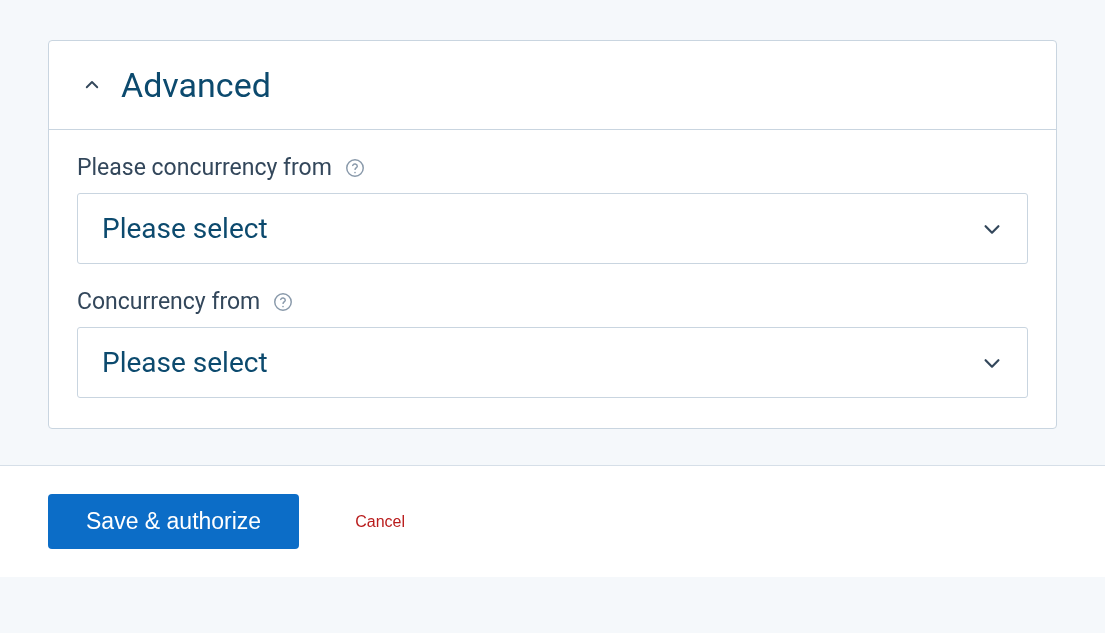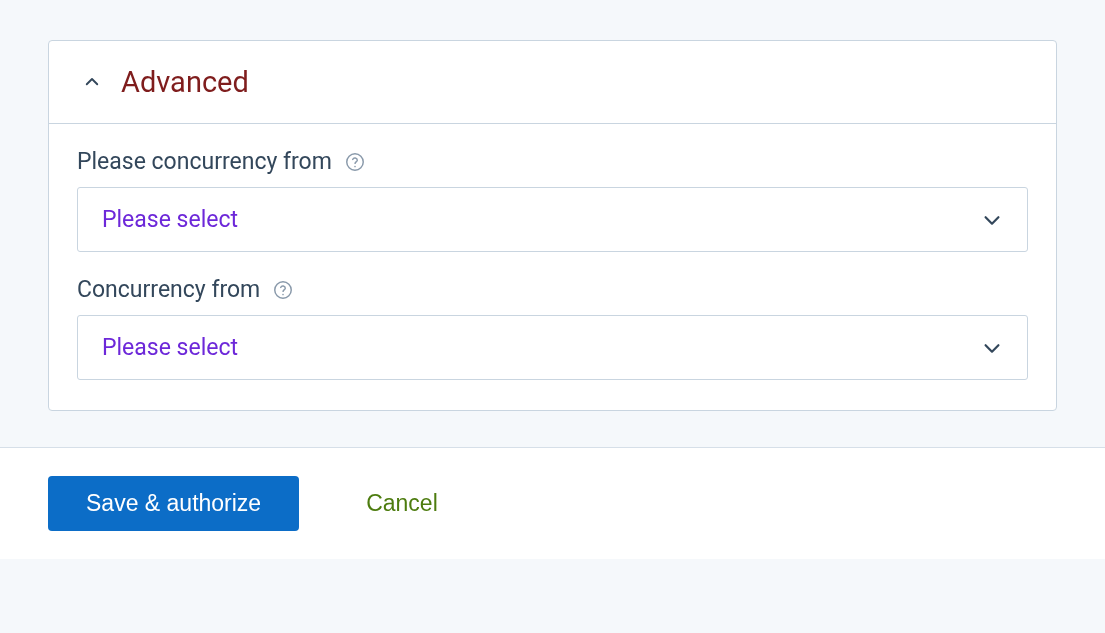--- a/index.html
+++ b/index.html
@@ -31,23 +31,23 @@
       cursor: pointer;
     }
     .panel-header .chevron {
       width: 18px;
       height: 18px;
       margin-right: 20px;
       margin-left: 6px;
       flex-shrink: 0;
     }
     .panel-header .title {
-      font-size: 29px;
+      font-size: 34px;
       font-weight: 400;
-      color: #7f1d1d;
+      color: #0c4a6e;
     }
     .panel-body {
       padding: 24px 28px 30px 28px;
     }
     .field {
       margin-bottom: 24px;
     }
     .field:last-child {
       margin-bottom: 0;
     }
@@ -72,55 +72,54 @@
       display: flex;
       align-items: center;
       justify-content: space-between;
       border: 1px solid #c9d5e0;
       border-radius: 3px;
       padding: 18px 24px;
       background: #ffffff;
       cursor: pointer;
     }
     .select-value {
-      font-size: 23px;
-      color: #6d28d9;
+      font-size: 28px;
+      color: #0c4a6e;
     }
     .select-chevron {
       width: 22px;
       height: 22px;
       flex-shrink: 0;
     }
     .footer {
       background: #ffffff;
       border-top: 1px solid #d6dfe8;
       padding: 28px 48px;
       display: flex;
       align-items: center;
-      gap: 37px;
+      gap: 56px;
     }
     .btn-primary {
       background: #0c6dc7;
       color: #ffffff;
       border: none;
       border-radius: 4px;
       font-size: 23px;
       font-weight: 500;
       padding: 14px 38px;
       cursor: pointer;
     }
     .btn-secondary {
       background: transparent;
       border: none;
-      color: #4d7c0f;
-      font-size: 23px;
+      color: #b91c1c;
+      font-size: 16px;
       font-weight: 400;
       cursor: pointer;
       padding: 14px 0;
-      margin-left: 30px;
     }
   </style>
 </head>
 <body>
 
 <div class="main-area">
   <div class="panel">
     <div class="panel-header">
       <span class="chevron">
         <svg viewBox="0 0 24 24" fill="none" stroke="#33475b" stroke-width="2.5" stroke-linecap="round" stroke-linejoin="round">

